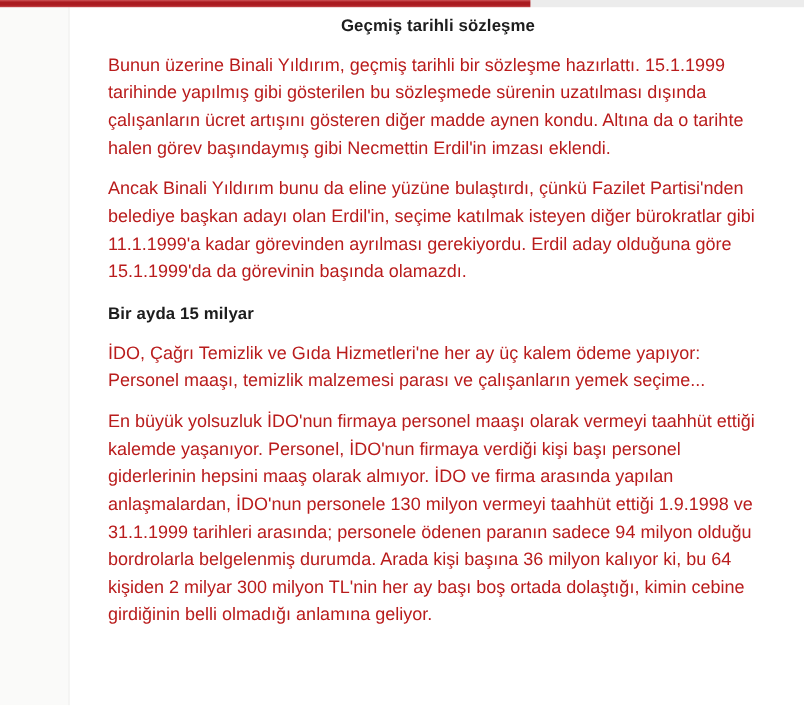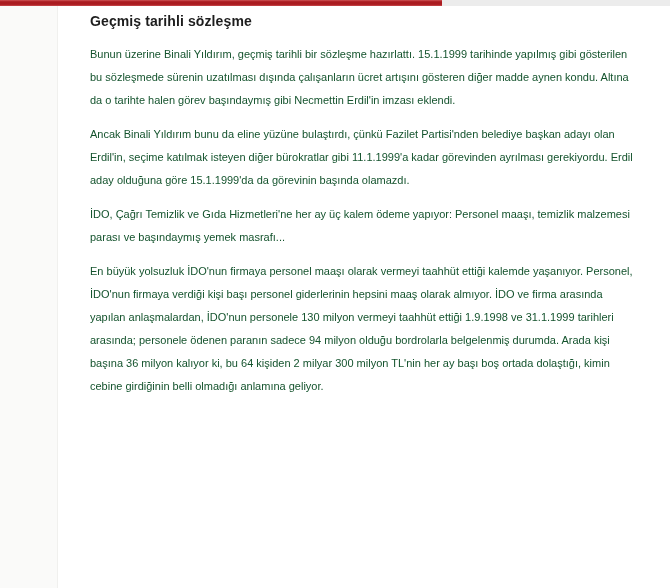--- a/index.html
+++ b/index.html
@@ -30,24 +30,24 @@
     width:550px;
   }
   .section-heading{
     font-size:14px;
     font-weight:bold;
     color:#1d1d1d;
     line-height:18px;
     margin:14px 0 13px 0;
     letter-spacing:0.1px;
   }
-  .section:first-child .section-heading{margin-top:4px;}
+  .section:first-child .section-heading{margin-top:4px;text-align:center;}
   .article p{
-    font-size:11px;
-    color:#14532d;
+    font-size:15px;
+    color:#b91c1c;
     line-height:23px;
     margin:0 0 11px 0;
   }
 </style>
 </head>
 <body>
 
 <div class="page">
 
   <div class="left-gutter"></div>
@@ -58,21 +58,22 @@
 
   <div class="article">
 
     <div class="section">
       <h2 class="section-heading">Geçmiş tarihli sözleşme</h2>
       <p>Bunun üzerine Binali Yıldırım, geçmiş tarihli bir sözleşme hazırlattı. 15.1.1999 tarihinde yapılmış gibi gösterilen bu sözleşmede sürenin uzatılması dışında çalışanların ücret artışını gösteren diğer madde aynen kondu. Altına da o tarihte halen görev başındaymış gibi Necmettin Erdil'in imzası eklendi.</p>
       <p>Ancak Binali Yıldırım bunu da eline yüzüne bulaştırdı, çünkü Fazilet Partisi'nden belediye başkan adayı olan Erdil'in, seçime katılmak isteyen diğer bürokratlar gibi 11.1.1999'a kadar görevinden ayrılması gerekiyordu. Erdil aday olduğuna göre 15.1.1999'da da görevinin başında olamazdı.</p>
     </div>
 
     <div class="section">
-      <p>İDO, Çağrı Temizlik ve Gıda Hizmetleri'ne her ay üç kalem ödeme yapıyor: Personel maaşı, temizlik malzemesi parası ve başındaymış yemek masrafı...</p>
+      <h2 class="section-heading">Bir ayda 15 milyar</h2>
+      <p>İDO, Çağrı Temizlik ve Gıda Hizmetleri'ne her ay üç kalem ödeme yapıyor: Personel maaşı, temizlik malzemesi parası ve çalışanların yemek seçime...</p>
     </div>
 
     <div class="section">
       <p>En büyük yolsuzluk İDO'nun firmaya personel maaşı olarak vermeyi taahhüt ettiği kalemde yaşanıyor. Personel, İDO'nun firmaya verdiği kişi başı personel giderlerinin hepsini maaş olarak almıyor. İDO ve firma arasında yapılan anlaşmalardan, İDO'nun personele 130 milyon vermeyi taahhüt ettiği 1.9.1998 ve 31.1.1999 tarihleri arasında; personele ödenen paranın sadece 94 milyon olduğu bordrolarla belgelenmiş durumda. Arada kişi başına 36 milyon kalıyor ki, bu 64 kişiden 2 milyar 300 milyon TL'nin her ay başı boş ortada dolaştığı, kimin cebine girdiğinin belli olmadığı anlamına geliyor.</p>
     </div>
 
   </div>
 </div>
 
 </body></html>

